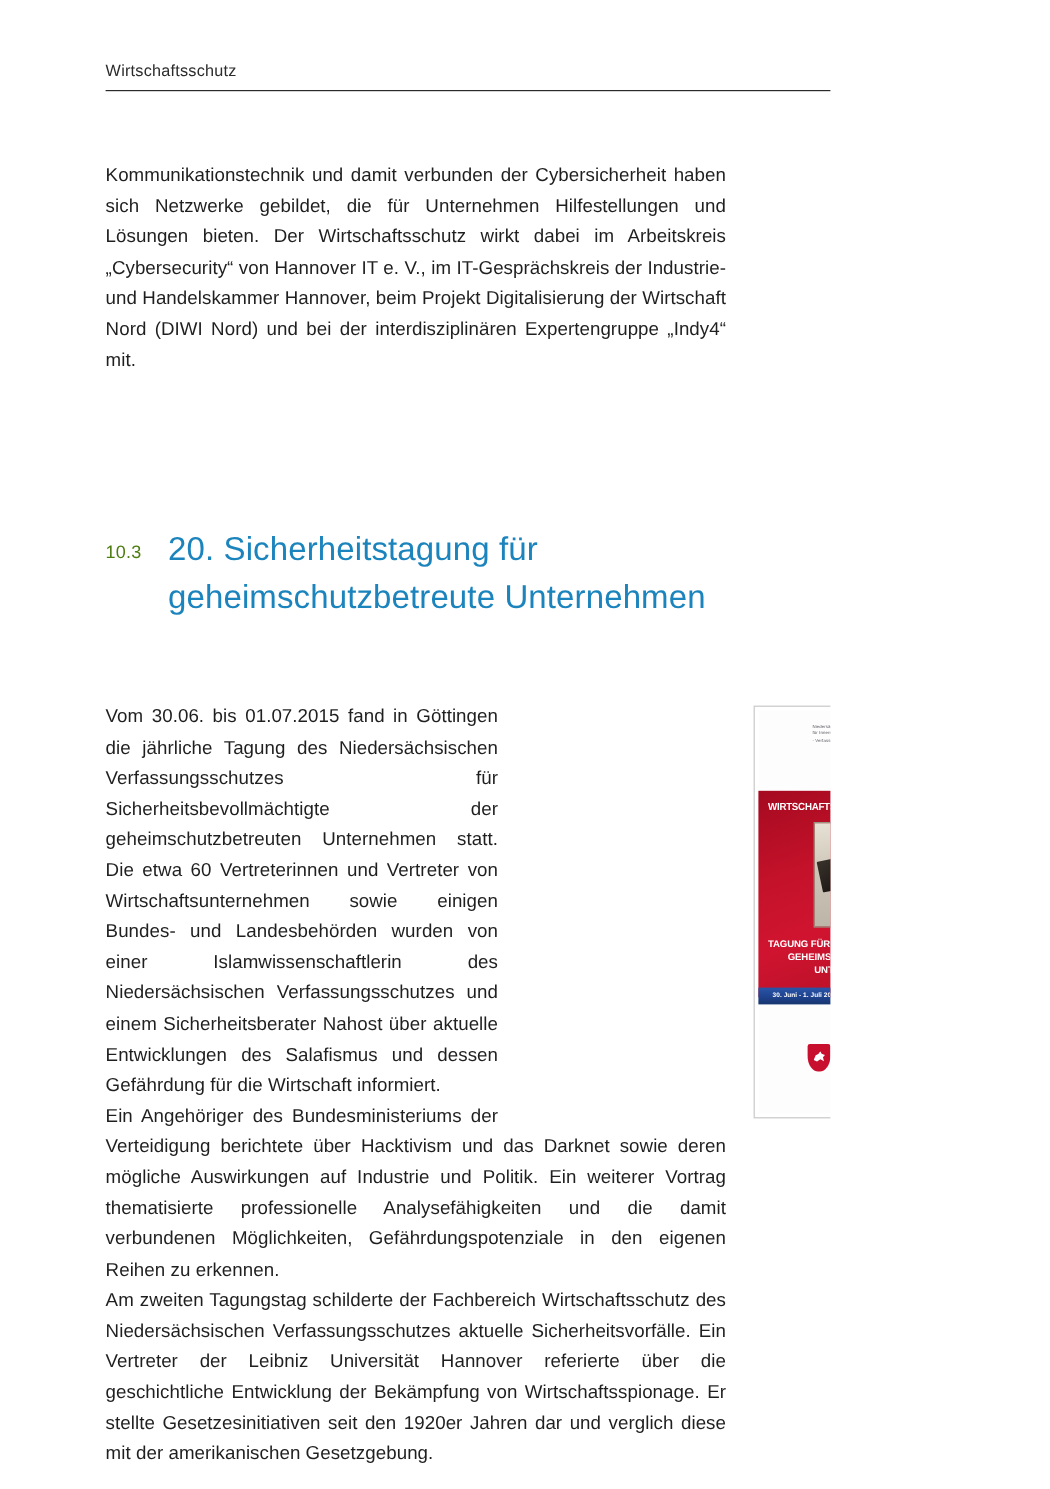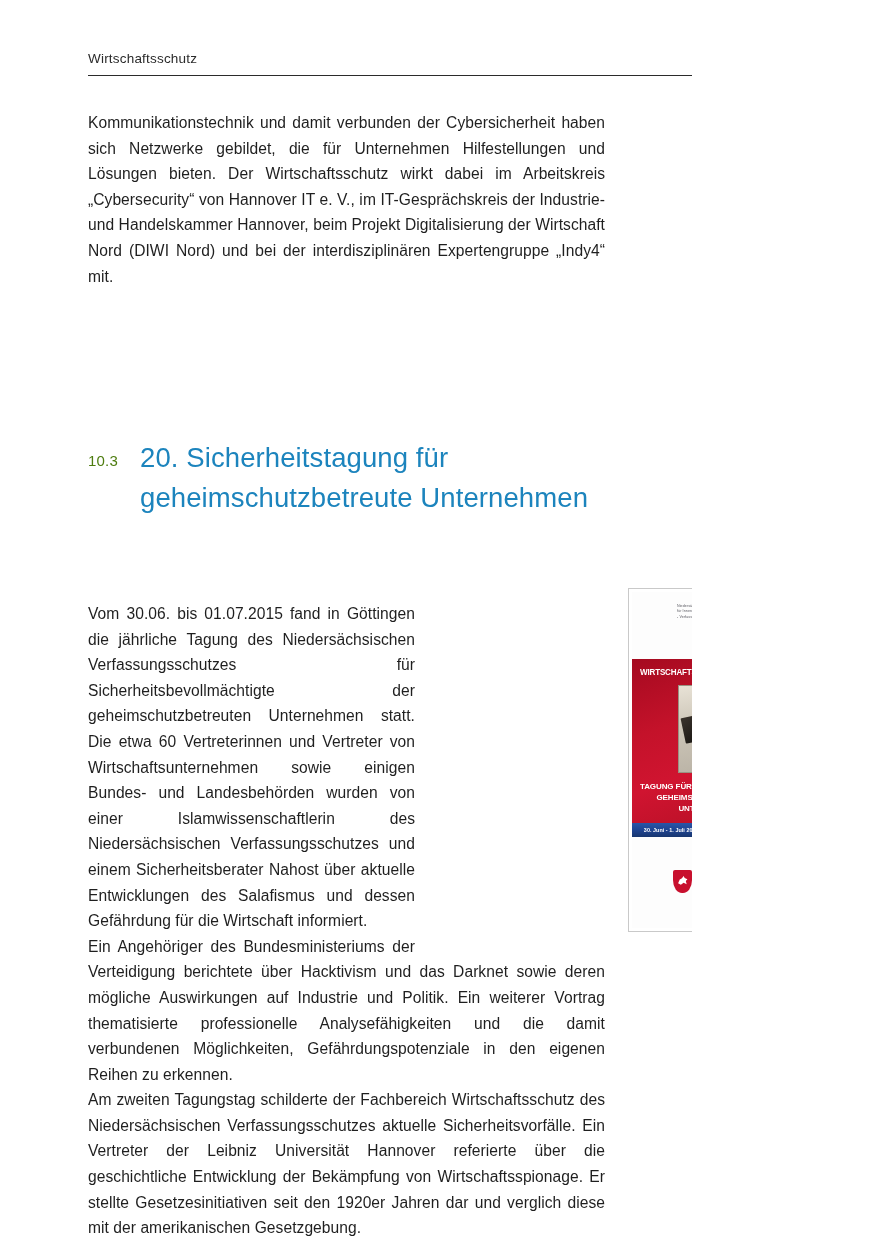--- a/index.html
+++ b/index.html
@@ -58,21 +58,21 @@
     margin: 0;
     font-size: 15.6px;
     line-height: 25.6px;
     text-align: justify;
     text-justify: inter-word;
     color: #1f1f1f;
     letter-spacing: 0.05px;
   }
   p.body.last-left { text-align: left; }
 
-  #para-block-1 { top: 110px; }
+  #para-block-1 { top: 134px; }
 
   
   #section-heading {
     position: absolute;
     left: 88px;
     top: 438px;
     width: 520px;
     display: flex;
     align-items: flex-start;
   }
@@ -85,21 +85,21 @@
     letter-spacing: 0.2px;
   }
   #section-heading .sectitle {
     font-size: 27.5px;
     line-height: 40px;
     color: #1c84bd;
     font-weight: 400;
     letter-spacing: 0.1px;
   }
 
-  #para-block-2 { top: 585px; width: 517px; margin-top: 16px; }
+  #para-block-2 { top: 585px; width: 517px; }
 
   
   #float-shape {
     float: right;
     width: 190px;
     height: 350px;
     shape-outside: inset(0);
   }
 
   

